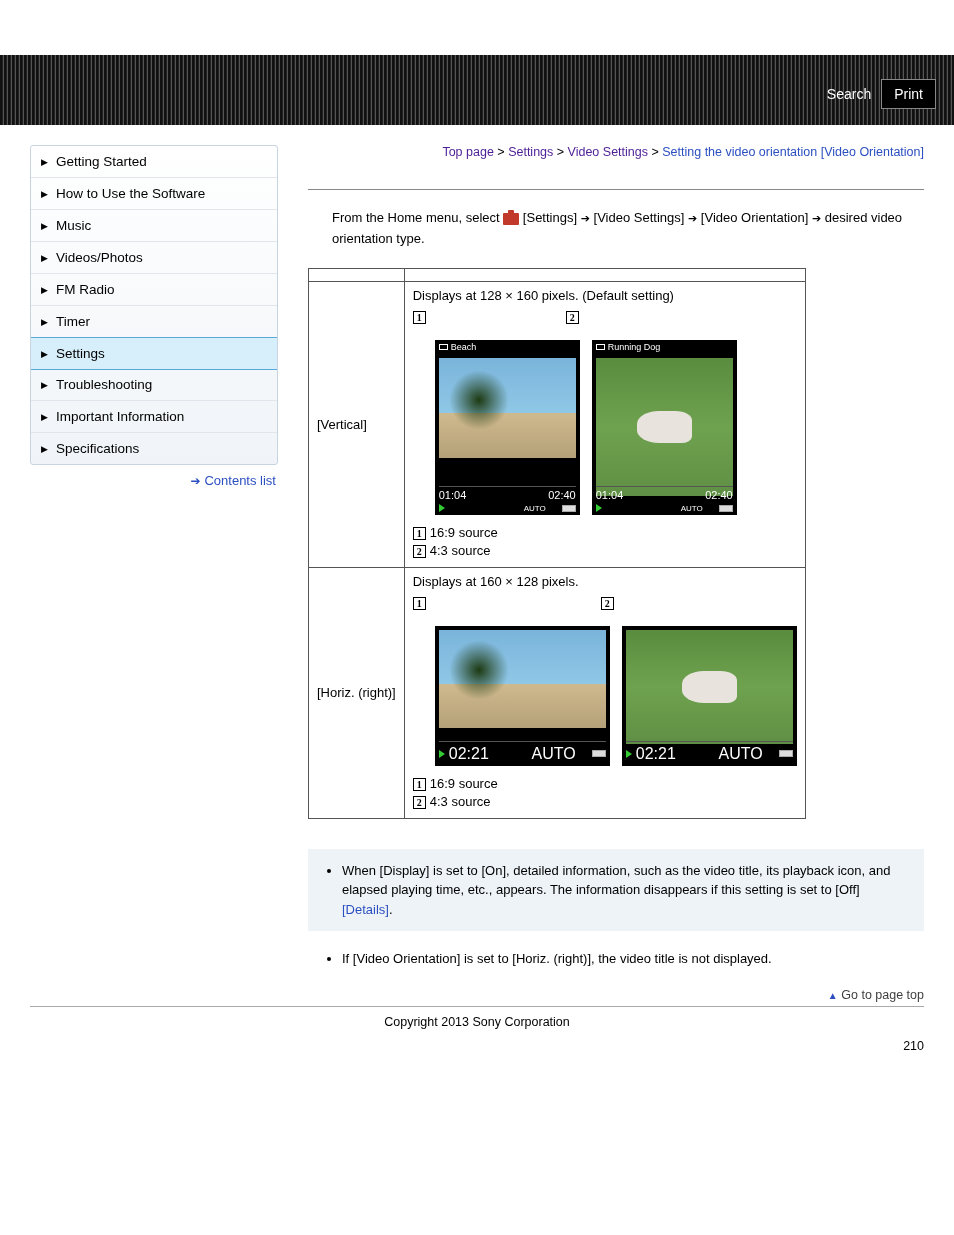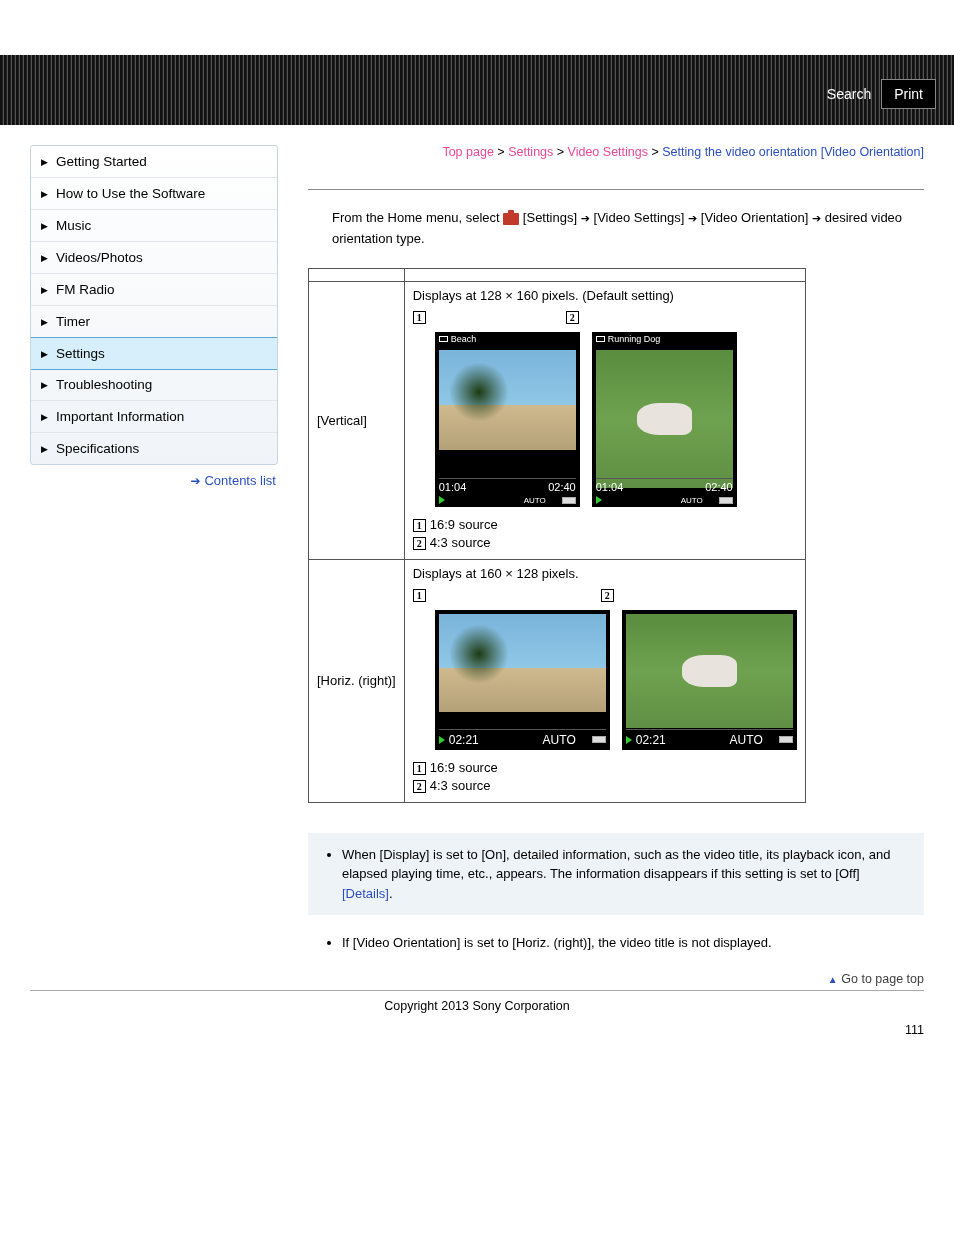--- a/index.html
+++ b/index.html
@@ -13,50 +13,50 @@
 .sidebar { width: 248px; flex-shrink: 0; border: 1px solid #c8d4e0; border-radius: 3px; background: linear-gradient(#fff,#f0f4f8); align-self: flex-start; }
 .sidebar-item { display: flex; align-items: center; padding: 8px 10px; border-bottom: 1px solid #e0e6ec; cursor: pointer; font-size: 13.5px; }
 .sidebar-item:last-child { border-bottom: none; }
 .sidebar-item .arrow { font-size: 9px; margin-right: 8px; color: #000; }
 .sidebar-item.active { background: #d7effa; border: 1px solid #5aa8d8; border-left: none; border-right: none; margin: -1px 0; }
 .contents-link { text-align: right; padding: 8px 2px 0 0; }
 .contents-link a { color: #2b4fc0; text-decoration: none; font-size: 13px; }
 .contents-arrow { color: #2b4fc0; font-size: 12px; margin-right: 4px; }
 .main { flex: 1; }
 .breadcrumb { text-align: right; color: #2b4fc0; font-size: 12.5px; margin-bottom: 30px; }
-.breadcrumb a { color: #ec4899; text-decoration: none; }
+.breadcrumb a { color: #4c1d95; text-decoration: none; }
 .breadcrumb .sep { color: #000; }
 .hr-top { border: none; border-top: 1px solid #888; margin-bottom: 18px; width: 100%; margin-left: 0; }
 .intro { line-height: 1.5; margin-bottom: 14px; }
 .step { margin-left: 24px; line-height: 1.6; margin-bottom: 18px; }
 .step-arrow { font-size: 11px; vertical-align: middle; }
 .chip-icon { display: inline-block; width: 16px; height: 12px; background: #c0392b; border-radius: 1px; position: relative; vertical-align: middle; }
 .chip-icon::before { content: ""; position: absolute; top: -3px; left: 5px; width: 6px; height: 3px; background: #c0392b; border-radius: 1px 1px 0 0; }
 table.settings-table { border-collapse: collapse; width: 480px; margin-bottom: 30px; }
 table.settings-table td, table.settings-table th { border: 1px solid #555; padding: 6px 8px; vertical-align: top; text-align: left; font-weight: normal; font-size: 13px; }
 .cell-label { vertical-align: middle !important; white-space: nowrap; }
 .num-box { display: inline-block; width: 13px; height: 13px; border: 1px solid #000; font-family: serif; font-size: 10px; line-height: 12px; text-align: center; font-weight: bold; vertical-align: baseline; }
-.screens-row { display: flex; gap: 12px; margin: 8px 0 10px 0; padding-left: 22px; }
+.screens-row { display: flex; gap: 12px; margin: 16px 0 10px 0; padding-left: 22px; }
 .screen-v { width: 145px; height: 175px; background: #000; position: relative; color: #fff; font-size: 9px; }
 .screen-v .title-bar { position: absolute; top: 2px; left: 4px; display: flex; align-items: center; gap: 3px; }
 .video-icon { width: 9px; height: 6px; border: 1px solid #fff; display: inline-block; }
 .beach-img { position: absolute; top: 18px; left: 4px; width: 137px; height: 100px; background: linear-gradient(to bottom, #7ab4da 0%, #8fc7e6 55%, #cfb98e 55%, #b5a179 100%); }
 .palms { position: absolute; bottom: 28px; left: 10px; width: 60px; height: 60px; background: radial-gradient(ellipse at center, #1d3a12 0%, transparent 70%); }
 .dog-img-v { position: absolute; top: 18px; left: 4px; width: 137px; height: 138px; background: linear-gradient(to bottom, #5a8c3f 0%, #6fa24f 50%, #5f8f44 100%); display: flex; align-items: center; justify-content: center; }
 .dog-body { width: 55px; height: 32px; background: #e8e4dd; border-radius: 40% 30% 20% 40%; position: relative; }
 .time-row { position: absolute; bottom: 14px; left: 4px; right: 4px; display: flex; justify-content: space-between; color: #fff; font-size: 11px; border-top: 1px solid #555; padding-top: 2px; }
 .status-row { position: absolute; bottom: 2px; left: 4px; right: 4px; display: flex; justify-content: space-between; align-items: center; font-size: 8px; }
 .play-tri { width: 0; height: 0; border-top: 4px solid transparent; border-bottom: 4px solid transparent; border-left: 6px solid #3c3; }
 .batt { display: flex; gap: 16px; align-items: center; }
 .batt-icon { width: 14px; height: 7px; border: 1px solid #aaa; background: #ddd; }
 .legend-row { margin: 3px 0; }
 .screen-h { width: 175px; height: 140px; background: #000; position: relative; color: #fff; font-size: 9px; }
 .beach-img-h { position: absolute; top: 4px; left: 4px; right: 4px; height: 98px; background: linear-gradient(to bottom, #7ab4da 0%, #8fc7e6 55%, #cfb98e 55%, #b5a179 100%); }
 .dog-img-h { position: absolute; top: 4px; left: 4px; right: 4px; bottom: 22px; background: linear-gradient(to bottom, #5a8c3f 0%, #6fa24f 50%, #5f8f44 100%); display: flex; align-items: center; justify-content: center; }
-.status-row-h { position: absolute; bottom: 3px; left: 4px; right: 4px; display: flex; justify-content: space-between; align-items: center; font-size: 12px; border-top: 1px solid #555; padding-top: 3px; }
+.status-row-h { position: absolute; bottom: 3px; left: 4px; right: 4px; display: flex; justify-content: space-between; align-items: center; font-size: 16px; border-top: 1px solid #555; padding-top: 3px; }
 .num-inline { display: inline-block; margin-right: 4px; }
 .info-box { background: #eef3f7; padding: 12px 14px; margin: 18px 0; }
 .note-list { list-style: disc; margin-left: 20px; line-height: 1.5; }
 .details-link { color: #2b4fc0; text-decoration: none; margin-top: 22px; }
 .page-top { text-align: right; margin: 8px 0 4px 0; }
 .page-top a { color: #404040; text-decoration: none; font-size: 12.5px; }
 .caret-up { font-size: 10px; color: #2b4fc0; }
 .hr-bottom { border: none; border-top: 1px solid #aaa; margin: 0 30px; }
 .copyright { text-align: center; font-size: 12.5px; margin: 8px 8px; }
 .page-num { text-align: right; font-size: 12.5px; margin-right: 30px; margin-top: 10px; }
@@ -268,14 +268,14 @@
 
       <div class="page-top">
         <span class="caret-up">▲</span>
         <a href="#">Go to page top</a>
       </div>
     </div>
   </div>
 
   <hr class="hr-bottom">
   <div class="copyright">Copyright 2013 Sony Corporation</div>
-  <div class="page-num">111</div>
+  <div class="page-num">210</div>
 </div>
 
 </body></html>

